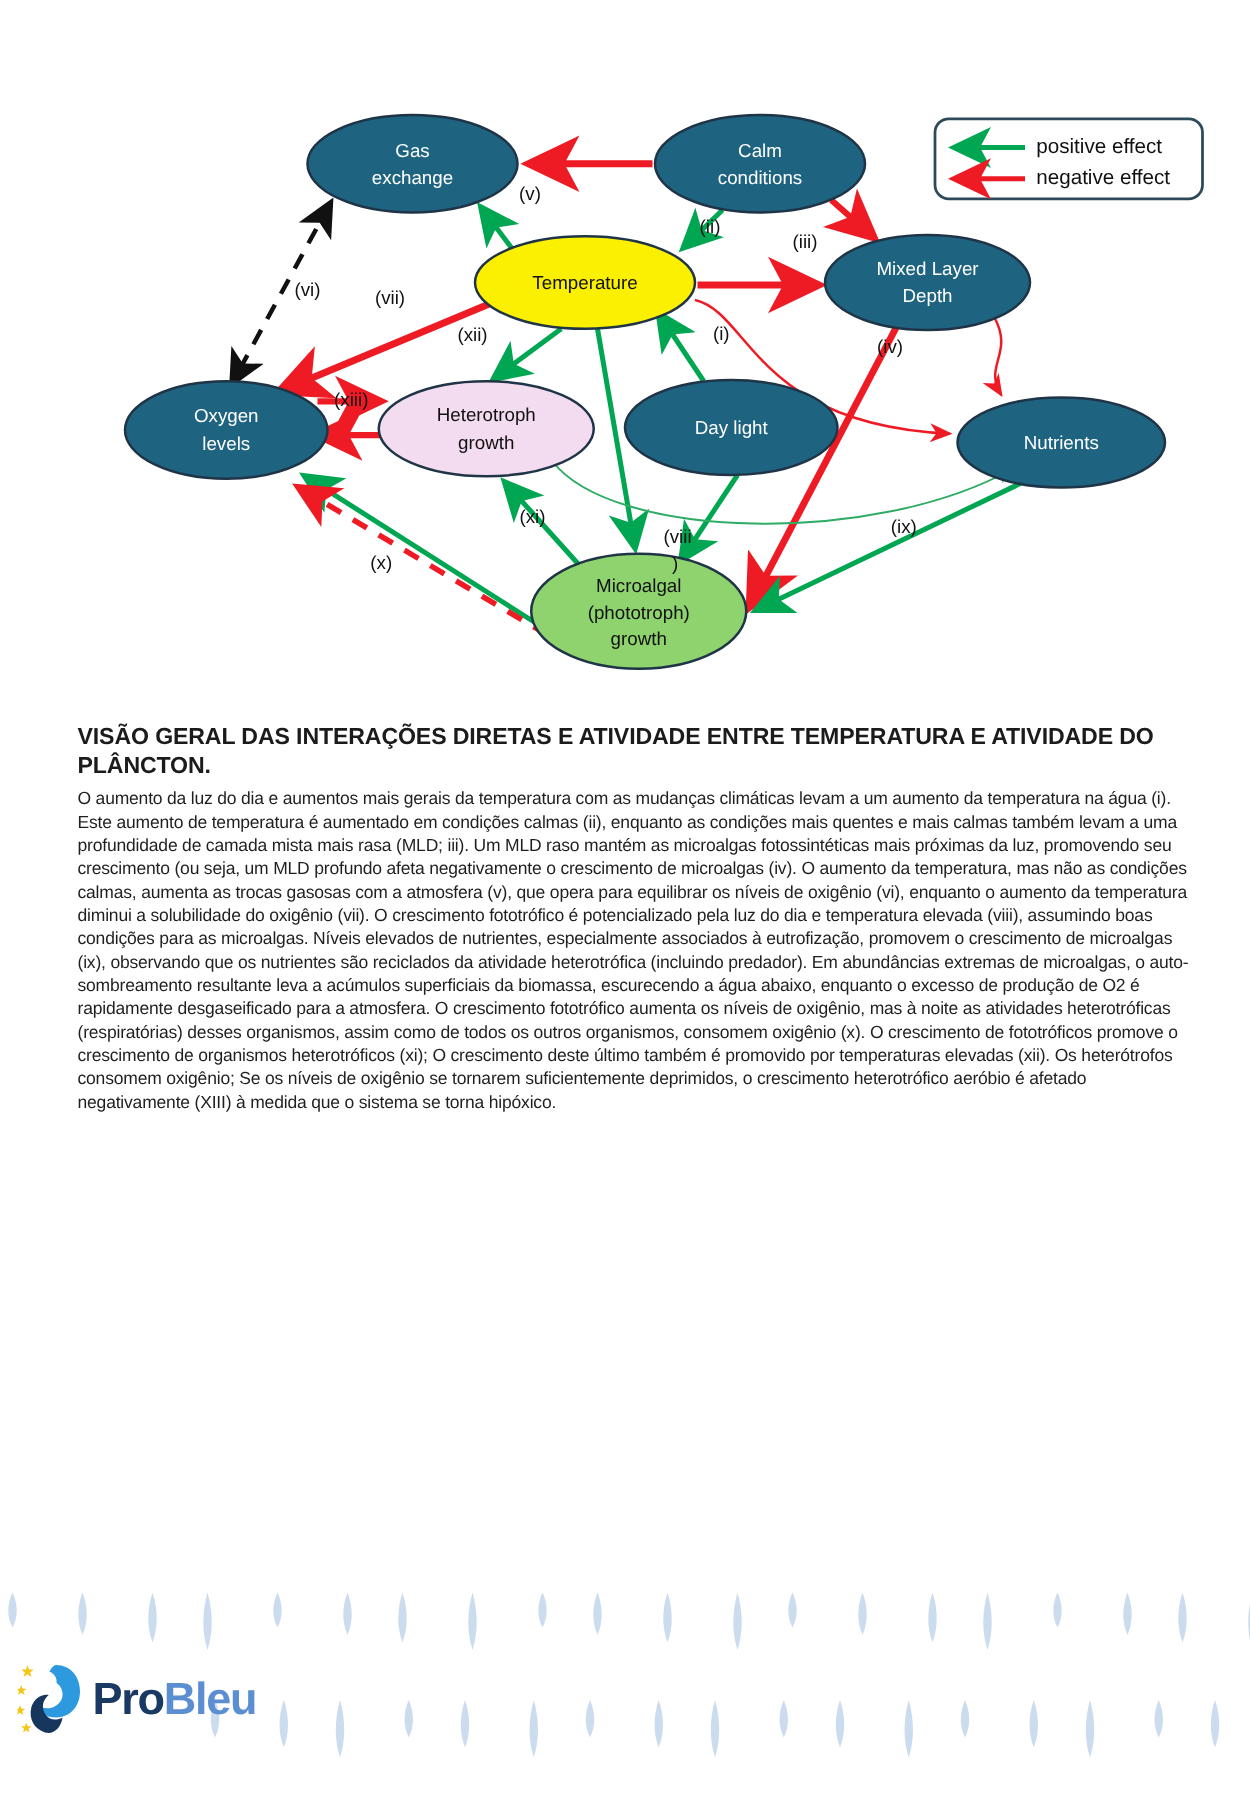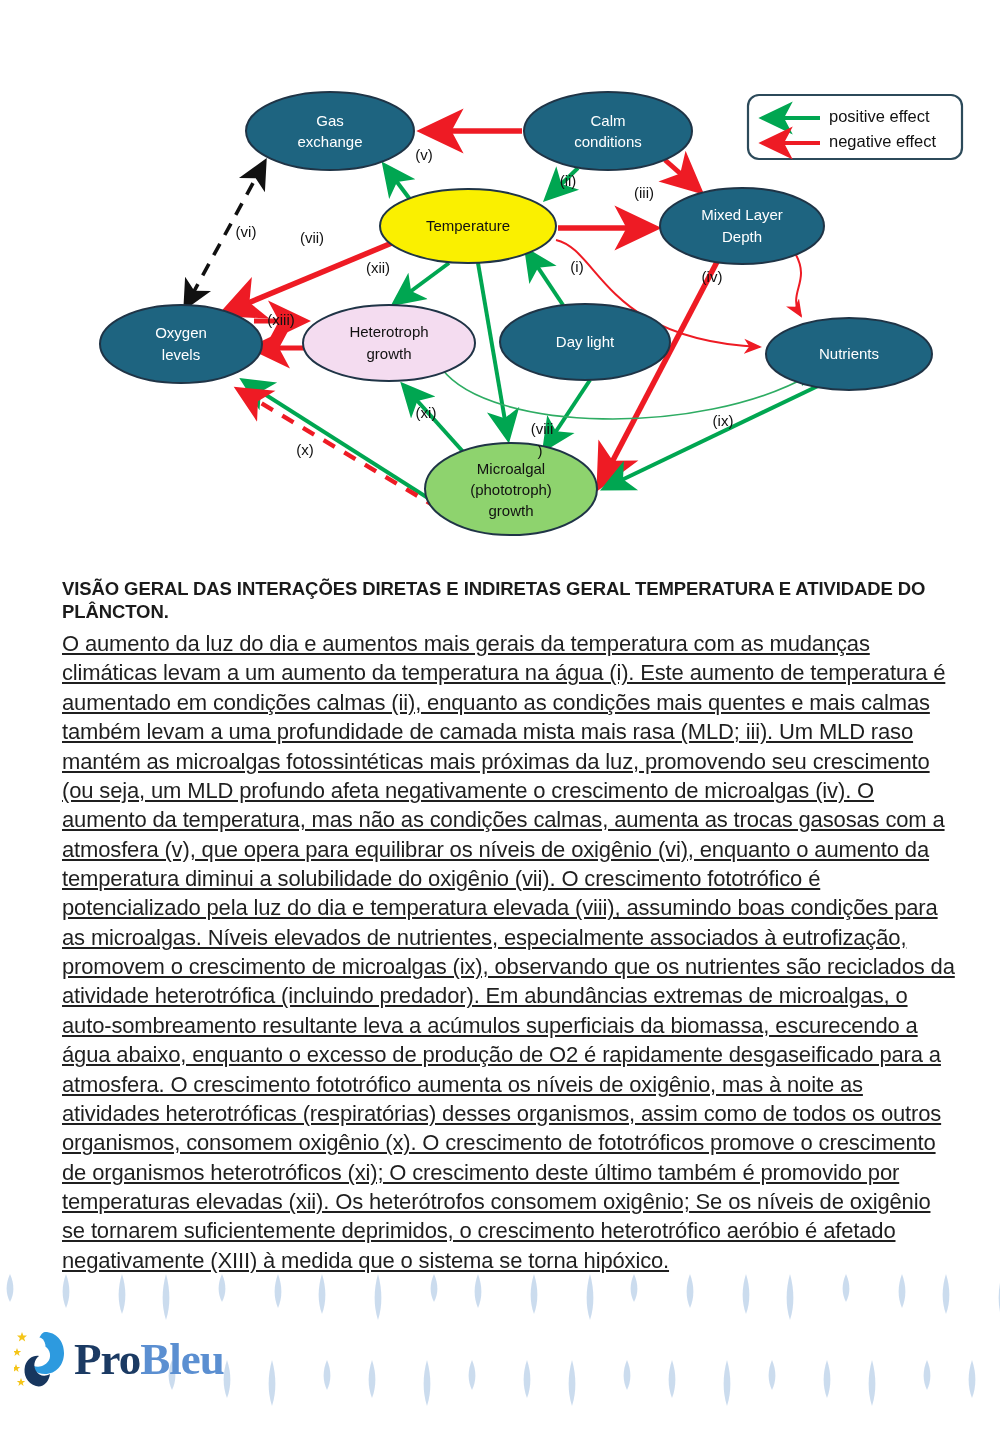--- a/index.html
+++ b/index.html
@@ -42,40 +42,39 @@
   }
   #caption-title{
     font-size:18.5px;
     font-weight:bold;
     color:#1b1b1b;
     line-height:1.22;
     letter-spacing:-0.1px;
     margin:0 0 6px 0;
   }
   #caption-body{
-    font-size:22px;
+    font-size:14px;
     color:#1f1f1f;
     line-height:1.335;
     margin:0;
     letter-spacing:-0.15px;
-    text-decoration:underline;
   }
 
   
   #footer{
     position:absolute;left:0;top:1272px;width:1000px;height:172px;
   }
   #footer-drops{position:absolute;left:0;top:0;width:1000px;height:172px;}
   #logo{
     position:absolute;left:14px;top:56px;
     display:flex;align-items:center;gap:6px;
   }
   #logo-word{
-    font-family:Liberation Serif, serif;
-    font-size:45px;font-weight:bold;letter-spacing:-1px;
+    font-family:Liberation Sans, sans-serif;
+    font-size:36px;font-weight:bold;letter-spacing:-1px;
     line-height:1;
   }
   .w-pro{color:#1b3a63;}
   .w-bleu{color:#5b8fd1;}
 </style>
 </head>
 <body>
 
 <div id="diagram-wrap">
   <svg id="diagram" width="1000" height="560" viewBox="0 0 1000 560" xmlns="http://www.w3.org/2000/svg">
@@ -221,21 +220,21 @@
       <rect x="748" y="95" width="214" height="64" rx="11" ry="11" fill="#ffffff" stroke="#2c4a5a" stroke-width="2.2"></rect>
       <line x1="820" y1="118" x2="764" y2="118" stroke="#00a651" stroke-width="4" marker-end="url(#ah-green)"></line>
       <text class="legend-text" x="829" y="118">positive effect</text>
       <line x1="820" y1="143" x2="764" y2="143" stroke="#ee1b24" stroke-width="4" marker-end="url(#ah-red)"></line>
       <text class="legend-text" x="829" y="143">negative effect</text>
     </g>
   </svg>
 </div>
 
 <div id="text-block">
-  <div id="caption-title">VISÃO GERAL DAS INTERAÇÕES DIRETAS E INDIRETAS GERAL TEMPERATURA E ATIVIDADE DO PLÂNCTON.</div>
+  <div id="caption-title">VISÃO GERAL DAS INTERAÇÕES DIRETAS E ATIVIDADE ENTRE TEMPERATURA E ATIVIDADE DO PLÂNCTON.</div>
   <div id="caption-body">O aumento da luz do dia e aumentos mais gerais da temperatura com as mudanças climáticas levam a um aumento da temperatura na água (i). Este aumento de temperatura é aumentado em condições calmas (ii), enquanto as condições mais quentes e mais calmas também levam a uma profundidade de camada mista mais rasa (MLD; iii). Um MLD raso mantém as microalgas fotossintéticas mais próximas da luz, promovendo seu crescimento (ou seja, um MLD profundo afeta negativamente o crescimento de microalgas (iv). O aumento da temperatura, mas não as condições calmas, aumenta as trocas gasosas com a atmosfera (v), que opera para equilibrar os níveis de oxigênio (vi), enquanto o aumento da temperatura diminui a solubilidade do oxigênio (vii). O crescimento fototrófico é potencializado pela luz do dia e temperatura elevada (viii), assumindo boas condições para as microalgas. Níveis elevados de nutrientes, especialmente associados à eutrofização, promovem o crescimento de microalgas (ix), observando que os nutrientes são reciclados da atividade heterotrófica (incluindo predador). Em abundâncias extremas de microalgas, o auto-sombreamento resultante leva a acúmulos superficiais da biomassa, escurecendo a água abaixo, enquanto o excesso de produção de O2 é rapidamente desgaseificado para a atmosfera. O crescimento fototrófico aumenta os níveis de oxigênio, mas à noite as atividades heterotróficas (respiratórias) desses organismos, assim como de todos os outros organismos, consomem oxigênio (x). O crescimento de fototróficos promove o crescimento de organismos heterotróficos (xi); O crescimento deste último também é promovido por temperaturas elevadas (xii). Os heterótrofos consomem oxigênio; Se os níveis de oxigênio se tornarem suficientemente deprimidos, o crescimento heterotrófico aeróbio é afetado negativamente (XIII) à medida que o sistema se torna hipóxico.</div>
 </div>
 
 <div id="footer">
   <svg id="footer-drops" width="1000" height="172" viewBox="0 0 1000 172" xmlns="http://www.w3.org/2000/svg">
     <g id="drops-row-top" fill="#c3d6ec" opacity="0.85">
         <path d="M10,2 C14.5,11.799999999999999 14.5,21.599999999999998 10,30 C5.5,21.599999999999998 5.5,11.799999999999999 10,2 Z" fill="#c3d6ec"></path>
         <path d="M66,2 C70.5,13.899999999999999 70.5,25.799999999999997 66,36 C61.5,25.799999999999997 61.5,13.899999999999999 66,2 Z" fill="#c3d6ec"></path>
         <path d="M122,2 C126.5,16 126.5,30 122,42 C117.5,30 117.5,16 122,2 Z" fill="#c3d6ec"></path>
         <path d="M166,2 C170.5,18.099999999999998 170.5,34.199999999999996 166,48 C161.5,34.199999999999996 161.5,18.099999999999998 166,2 Z" fill="#c3d6ec"></path>

